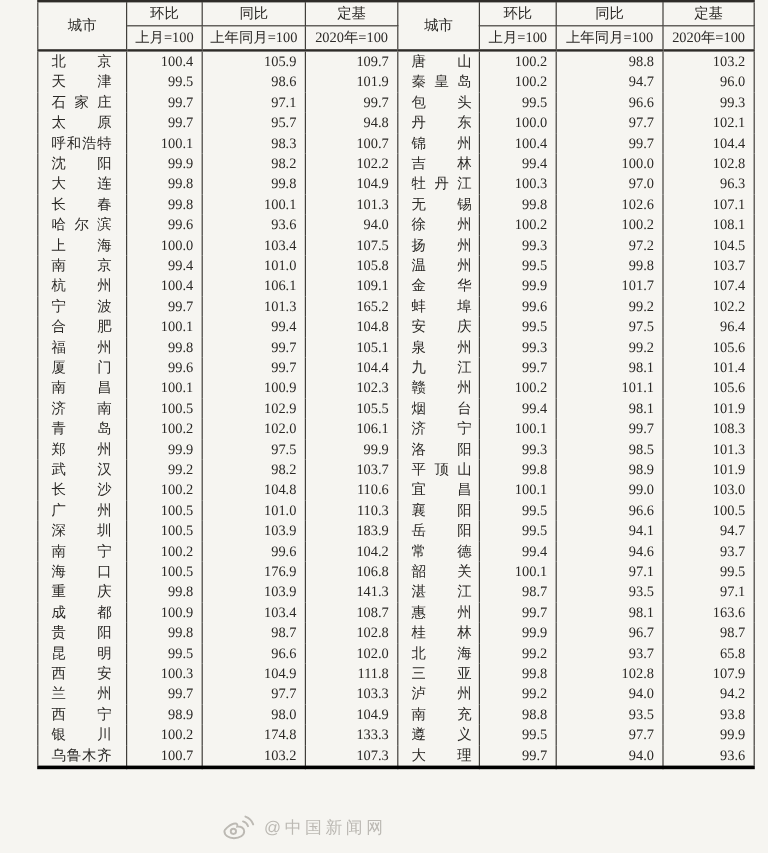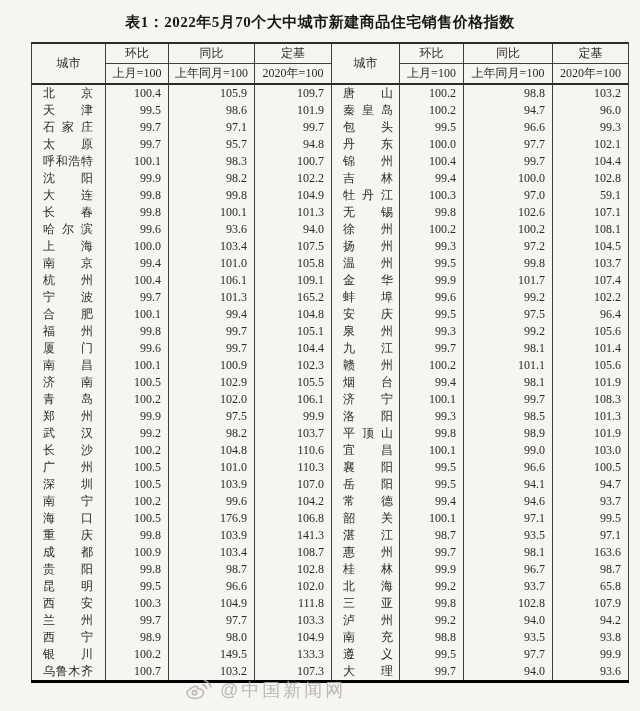--- a/index.html
+++ b/index.html
@@ -70,32 +70,31 @@
   .watermark {
     position: absolute;
     left: 183px;
     top: 678px;
     display: flex;
     align-items: center;
     gap: 7px;
     color: #b2afa9;
     opacity: 0.85;
     font-family: "Liberation Sans", "DejaVu Sans", sans-serif;
-    font-size: 18px;
+    font-size: 14px;
     letter-spacing: 3px;
     pointer-events: none;
   }
   .watermark svg { flex: 0 0 auto; }
 </style>
 </head>
 <body>
 
 <div class="page">
 
-  <h1 class="title">表1：2022年5月70个大中城市新建商品住宅销售价格指数</h1>
 
   <table class="price-table">
     <colgroup>
       <col style="width:74px">
         <col style="width:63px">
         <col style="width:86px">
         <col style="width:77px">
       <col style="width:68px">
         <col style="width:64px">
         <col style="width:89px">
@@ -230,21 +229,21 @@
           <td class="num">99.8</td>
           <td class="num">99.8</td>
           <td class="num">104.9</td>
           <td class="city"><span class="cityname">
               <span>牡</span>
               <span>丹</span>
               <span>江</span>
             </span></td>
           <td class="num">100.3</td>
           <td class="num">97.0</td>
-          <td class="num">59.1</td>
+          <td class="num">96.3</td>
         </tr>
         <tr>
           <td class="city"><span class="cityname">
               <span>长</span>
               <span>春</span>
             </span></td>
           <td class="num">99.8</td>
           <td class="num">100.1</td>
           <td class="num">101.3</td>
           <td class="city"><span class="cityname">
@@ -497,21 +496,21 @@
           <td class="num">96.6</td>
           <td class="num">100.5</td>
         </tr>
         <tr>
           <td class="city"><span class="cityname">
               <span>深</span>
               <span>圳</span>
             </span></td>
           <td class="num">100.5</td>
           <td class="num">103.9</td>
-          <td class="num">107.0</td>
+          <td class="num">183.9</td>
           <td class="city"><span class="cityname">
               <span>岳</span>
               <span>阳</span>
             </span></td>
           <td class="num">99.5</td>
           <td class="num">94.1</td>
           <td class="num">94.7</td>
         </tr>
         <tr>
           <td class="city"><span class="cityname">
@@ -656,21 +655,21 @@
           <td class="num">98.8</td>
           <td class="num">93.5</td>
           <td class="num">93.8</td>
         </tr>
         <tr>
           <td class="city"><span class="cityname">
               <span>银</span>
               <span>川</span>
             </span></td>
           <td class="num">100.2</td>
-          <td class="num">149.5</td>
+          <td class="num">174.8</td>
           <td class="num">133.3</td>
           <td class="city"><span class="cityname">
               <span>遵</span>
               <span>义</span>
             </span></td>
           <td class="num">99.5</td>
           <td class="num">97.7</td>
           <td class="num">99.9</td>
         </tr>
         <tr>

